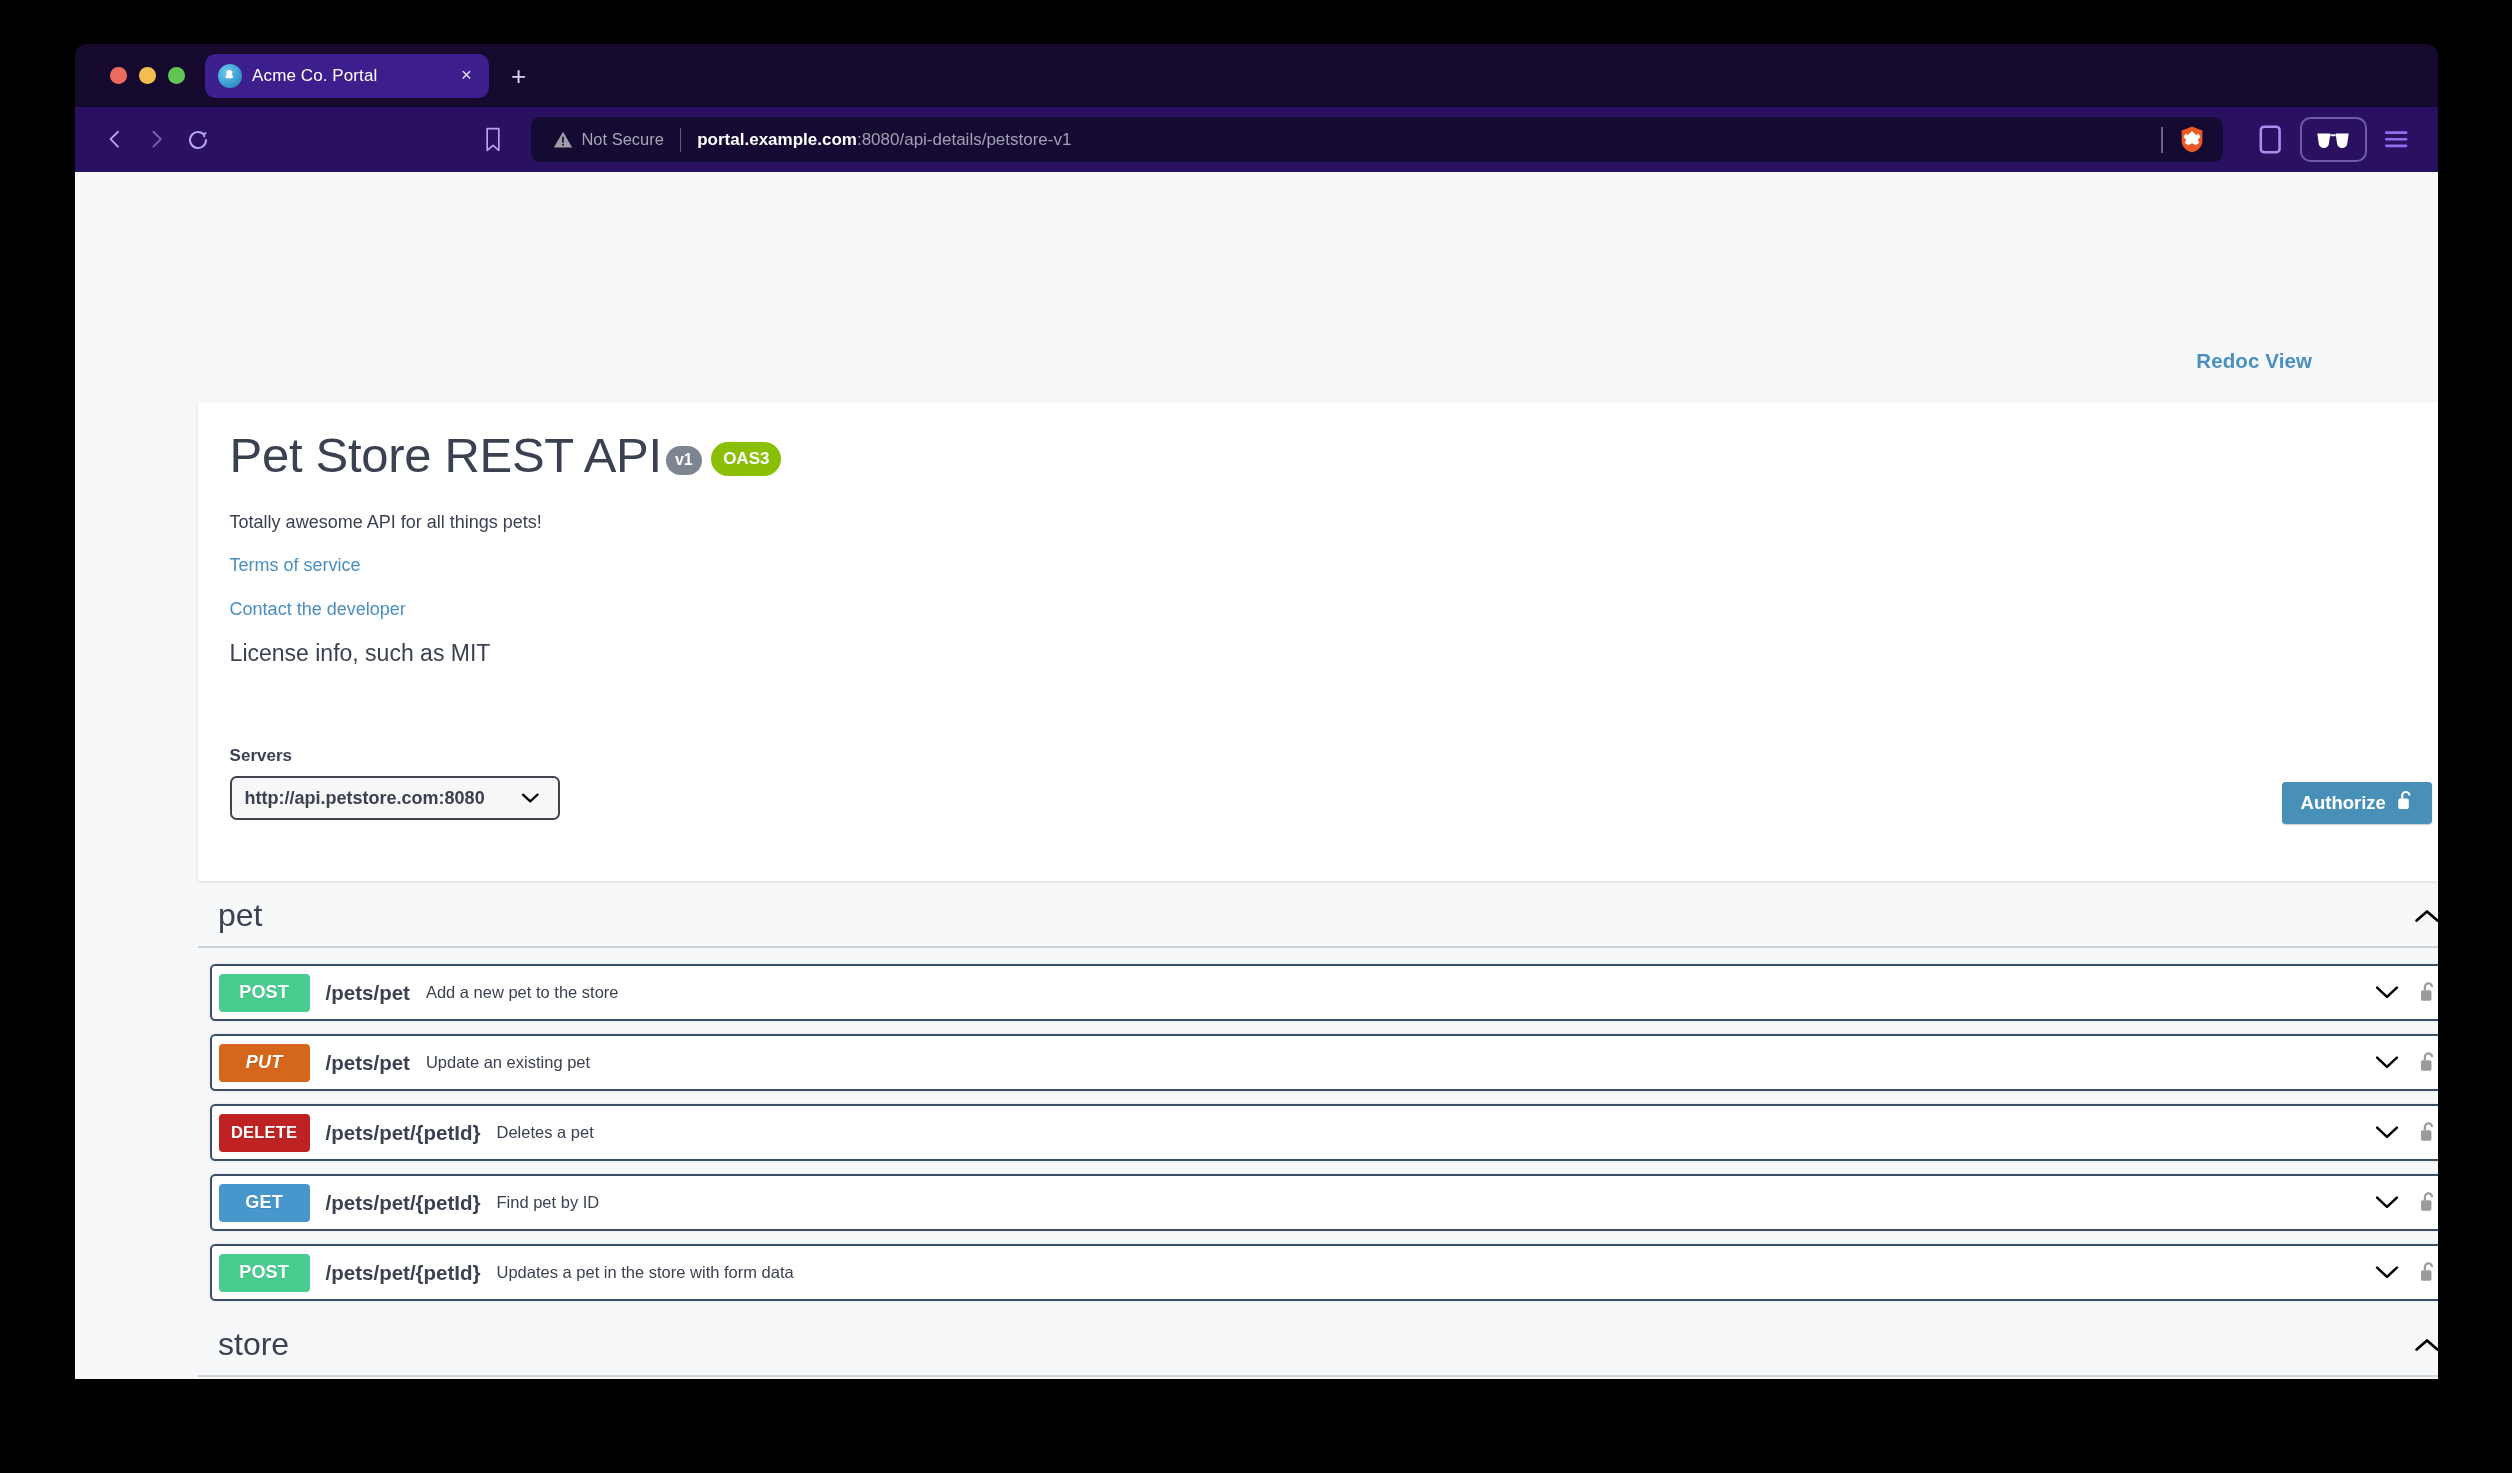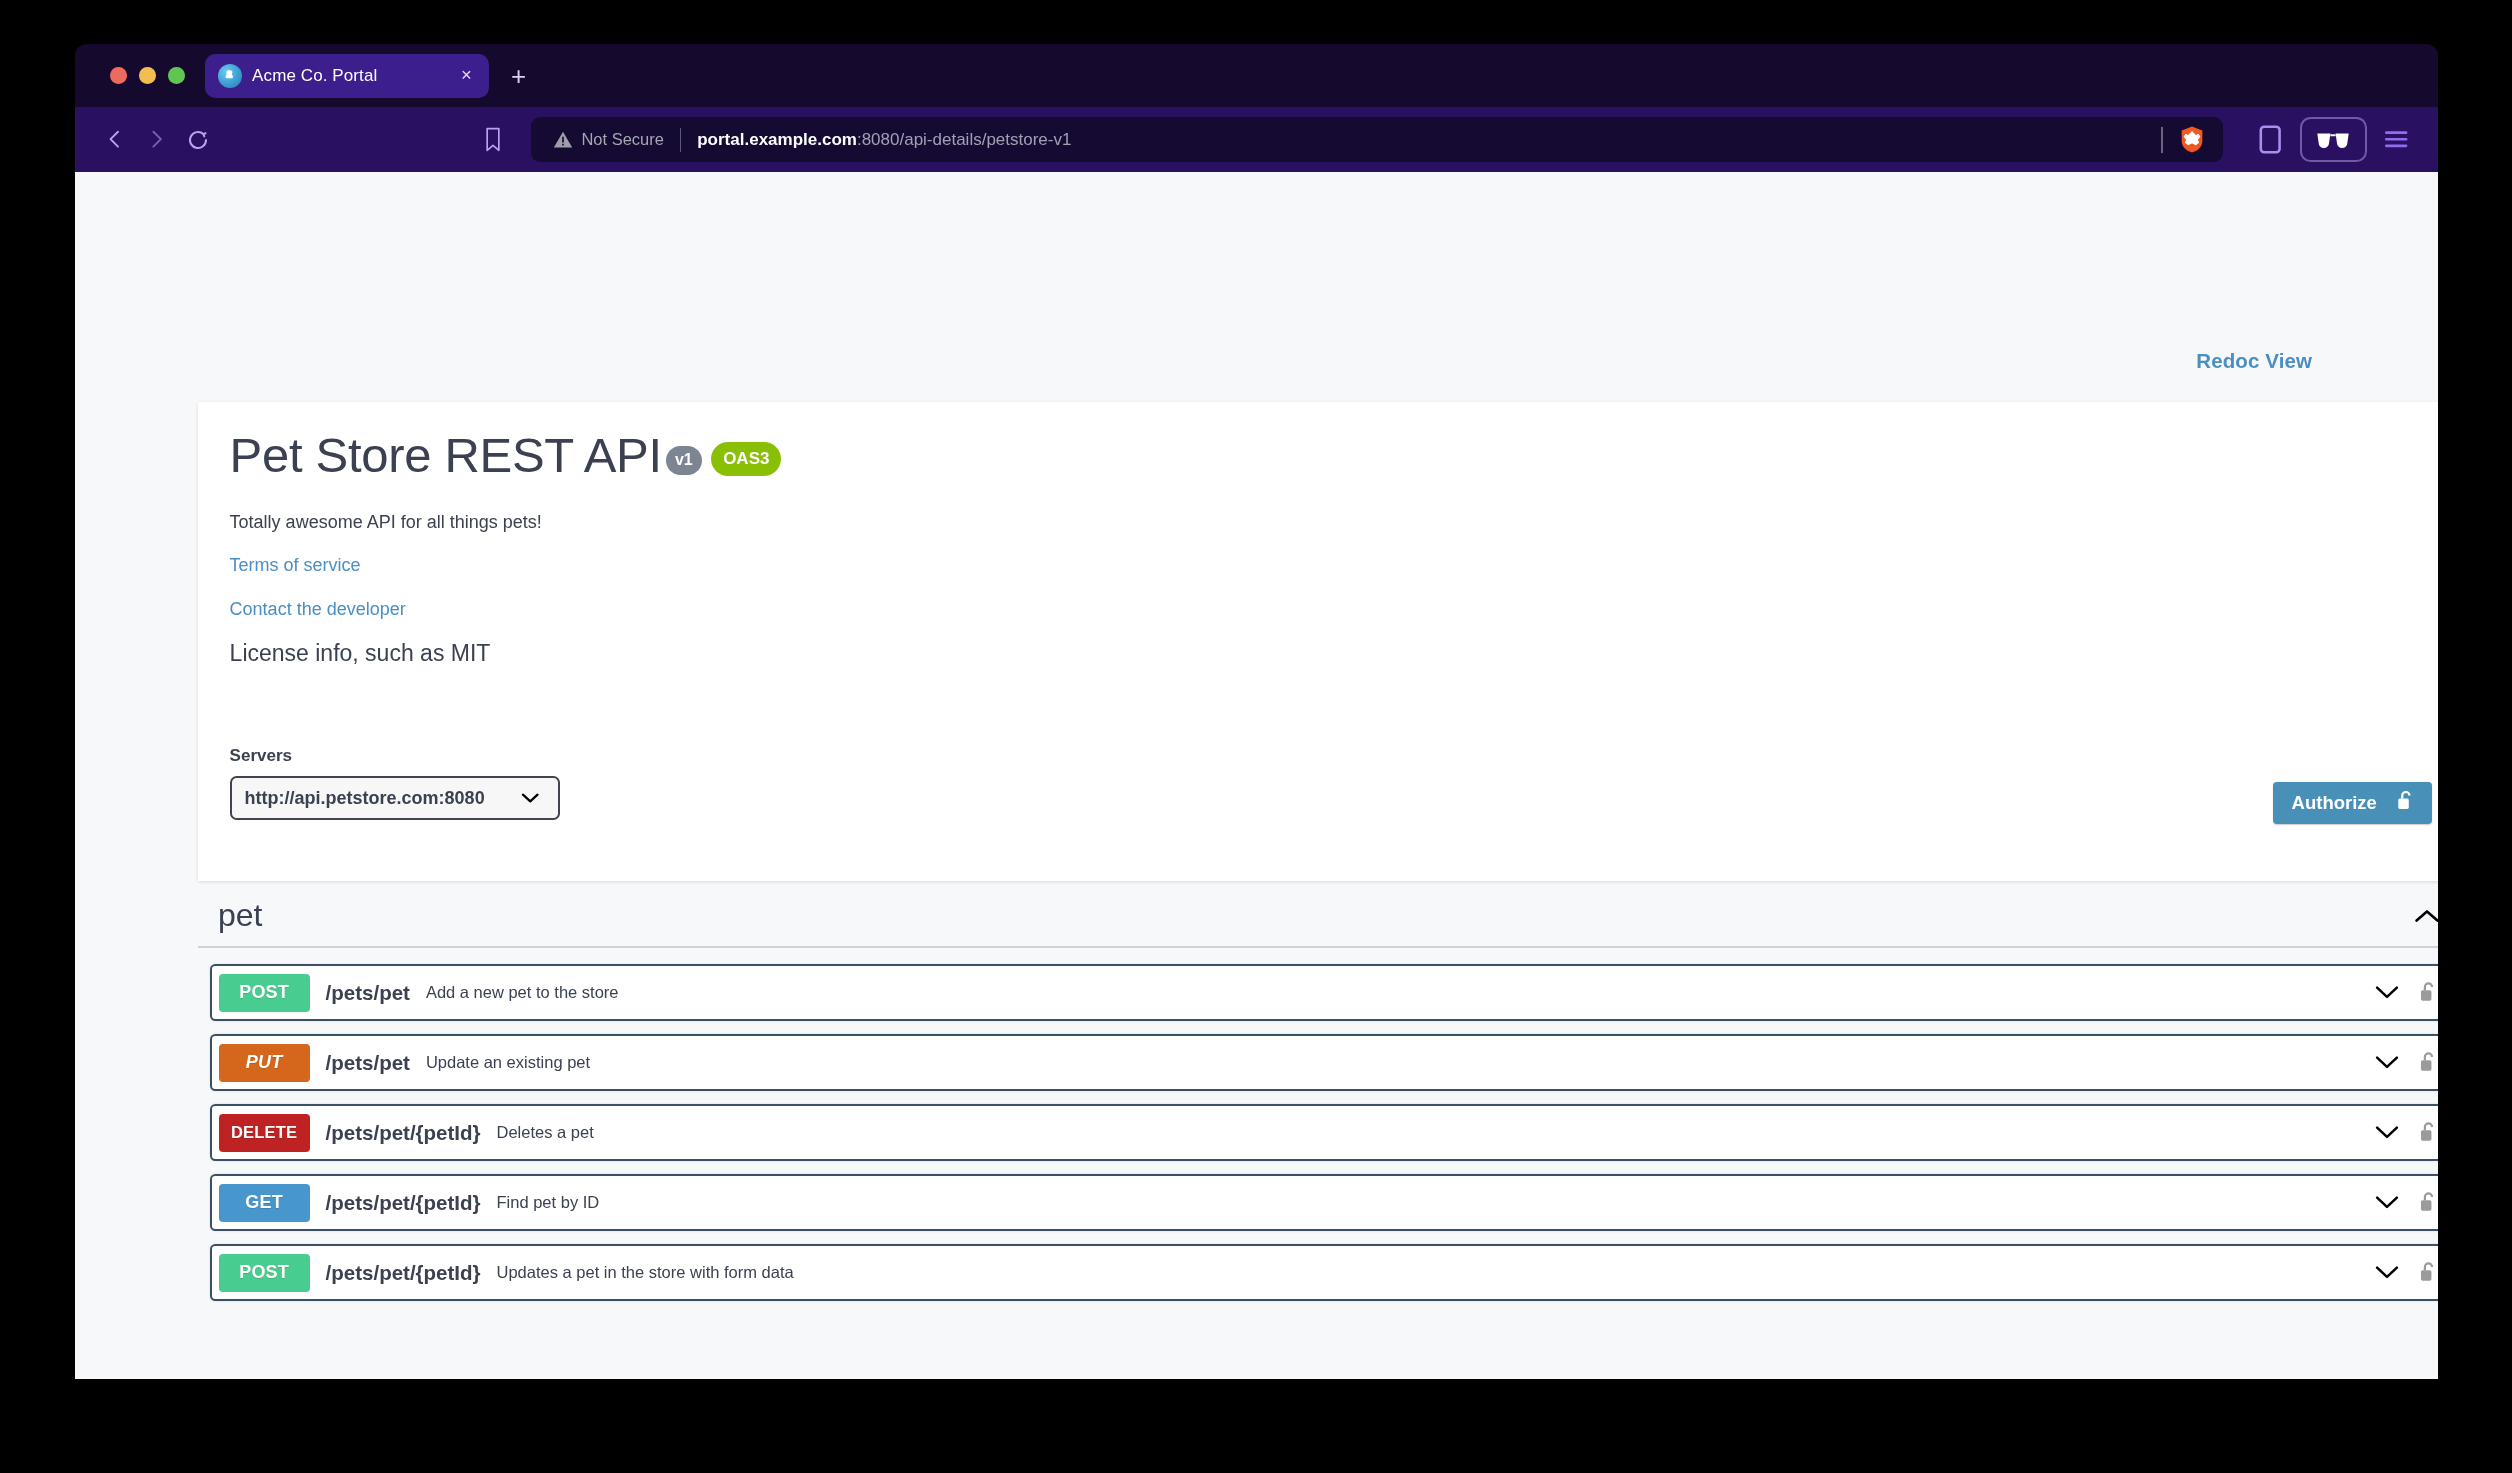--- a/index.html
+++ b/index.html
@@ -185,21 +185,21 @@
     position: relative;
   }
   #server-select-value { font-size: 18px; font-weight: bold; color: #3b4151; }
   #server-select-chevron { position: absolute; right: 18.5px; top: 50%; transform: translateY(-50%); display:flex; }
   #authorize-button {
     position: absolute; right: 2.6px; bottom: -4px;
     background: #4990b9; color: #ffffff;
     border-radius: 4px;
     height: 42px;
     padding: 0 18.5px;
-    display: flex; align-items: center; gap: 20px;
+    display: flex; align-items: center; gap: 11px;
     font-size: 18.5px; font-weight: bold;
     box-shadow: 0 0.7px 1.3px rgba(0,0,0,.2);
   }
   #info-card-spacer { height: 61px; }
 
   
   #tag-sections { position: absolute; left: 123px; top: 713px; width: 2266px; }
   .tag-section { margin-bottom: 0; }
   .tag-header {
     display: flex; align-items: center;
@@ -486,17 +486,27 @@
               </span>
               <span class="op-lock">
                 <svg width="17" height="22.4" viewBox="0 0 26 34">
                   <path d="M9 14 V9 a5.5 5.5 0 0 1 11 0" fill="none" stroke="#9b9b9b" stroke-width="3.4"></path>
                   <rect x="3" y="14" width="16" height="16" rx="2.5" fill="#9b9b9b"></rect>
                 </svg>
               </span>
             </span>
           </div>
         </div>
+        <div class="tag-section">
+          <div class="tag-header">
+            <span class="tag-name">store</span>
+            <span class="tag-collapse">
+              <svg width="26" height="16" viewBox="0 0 40 24" fill="none" stroke="#000000" stroke-width="4" stroke-linecap="round" stroke-linejoin="round">
+                <polyline points="4 19 20 5 36 19"></polyline>
+              </svg>
+            </span>
+          </div>
+        </div>
       </div>
 
   </div>
 </div>
 
 
 </body></html>

